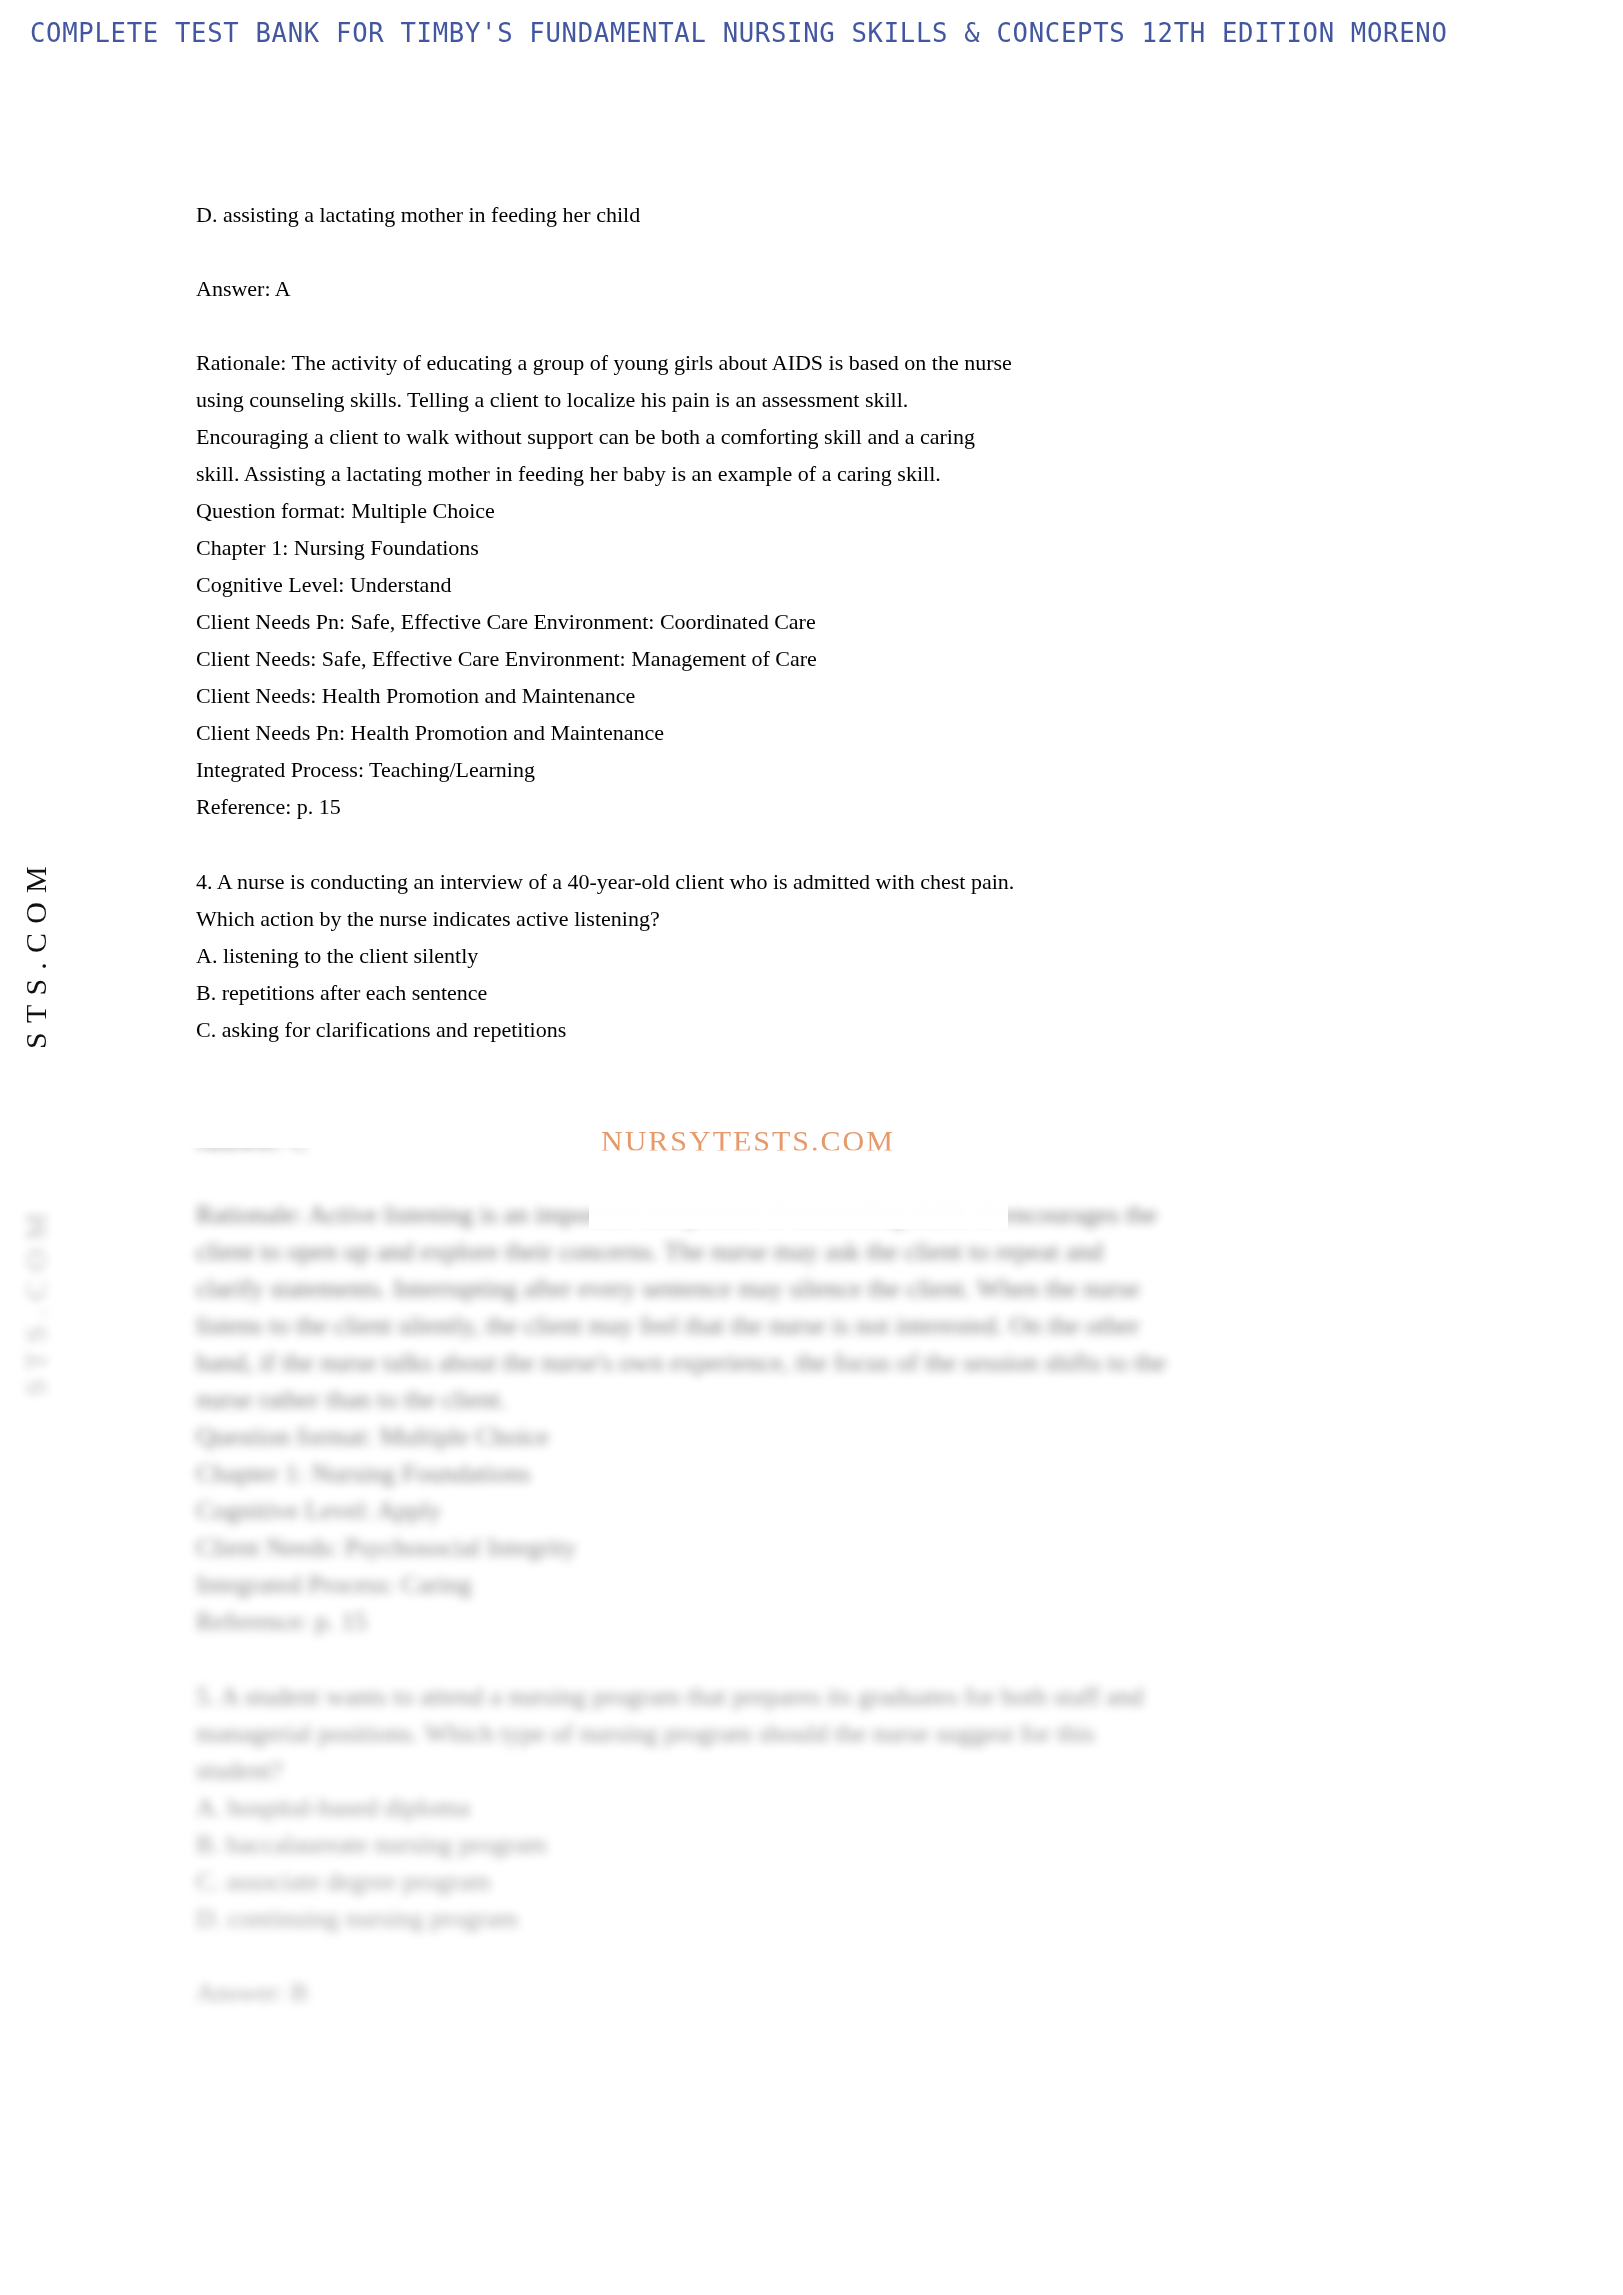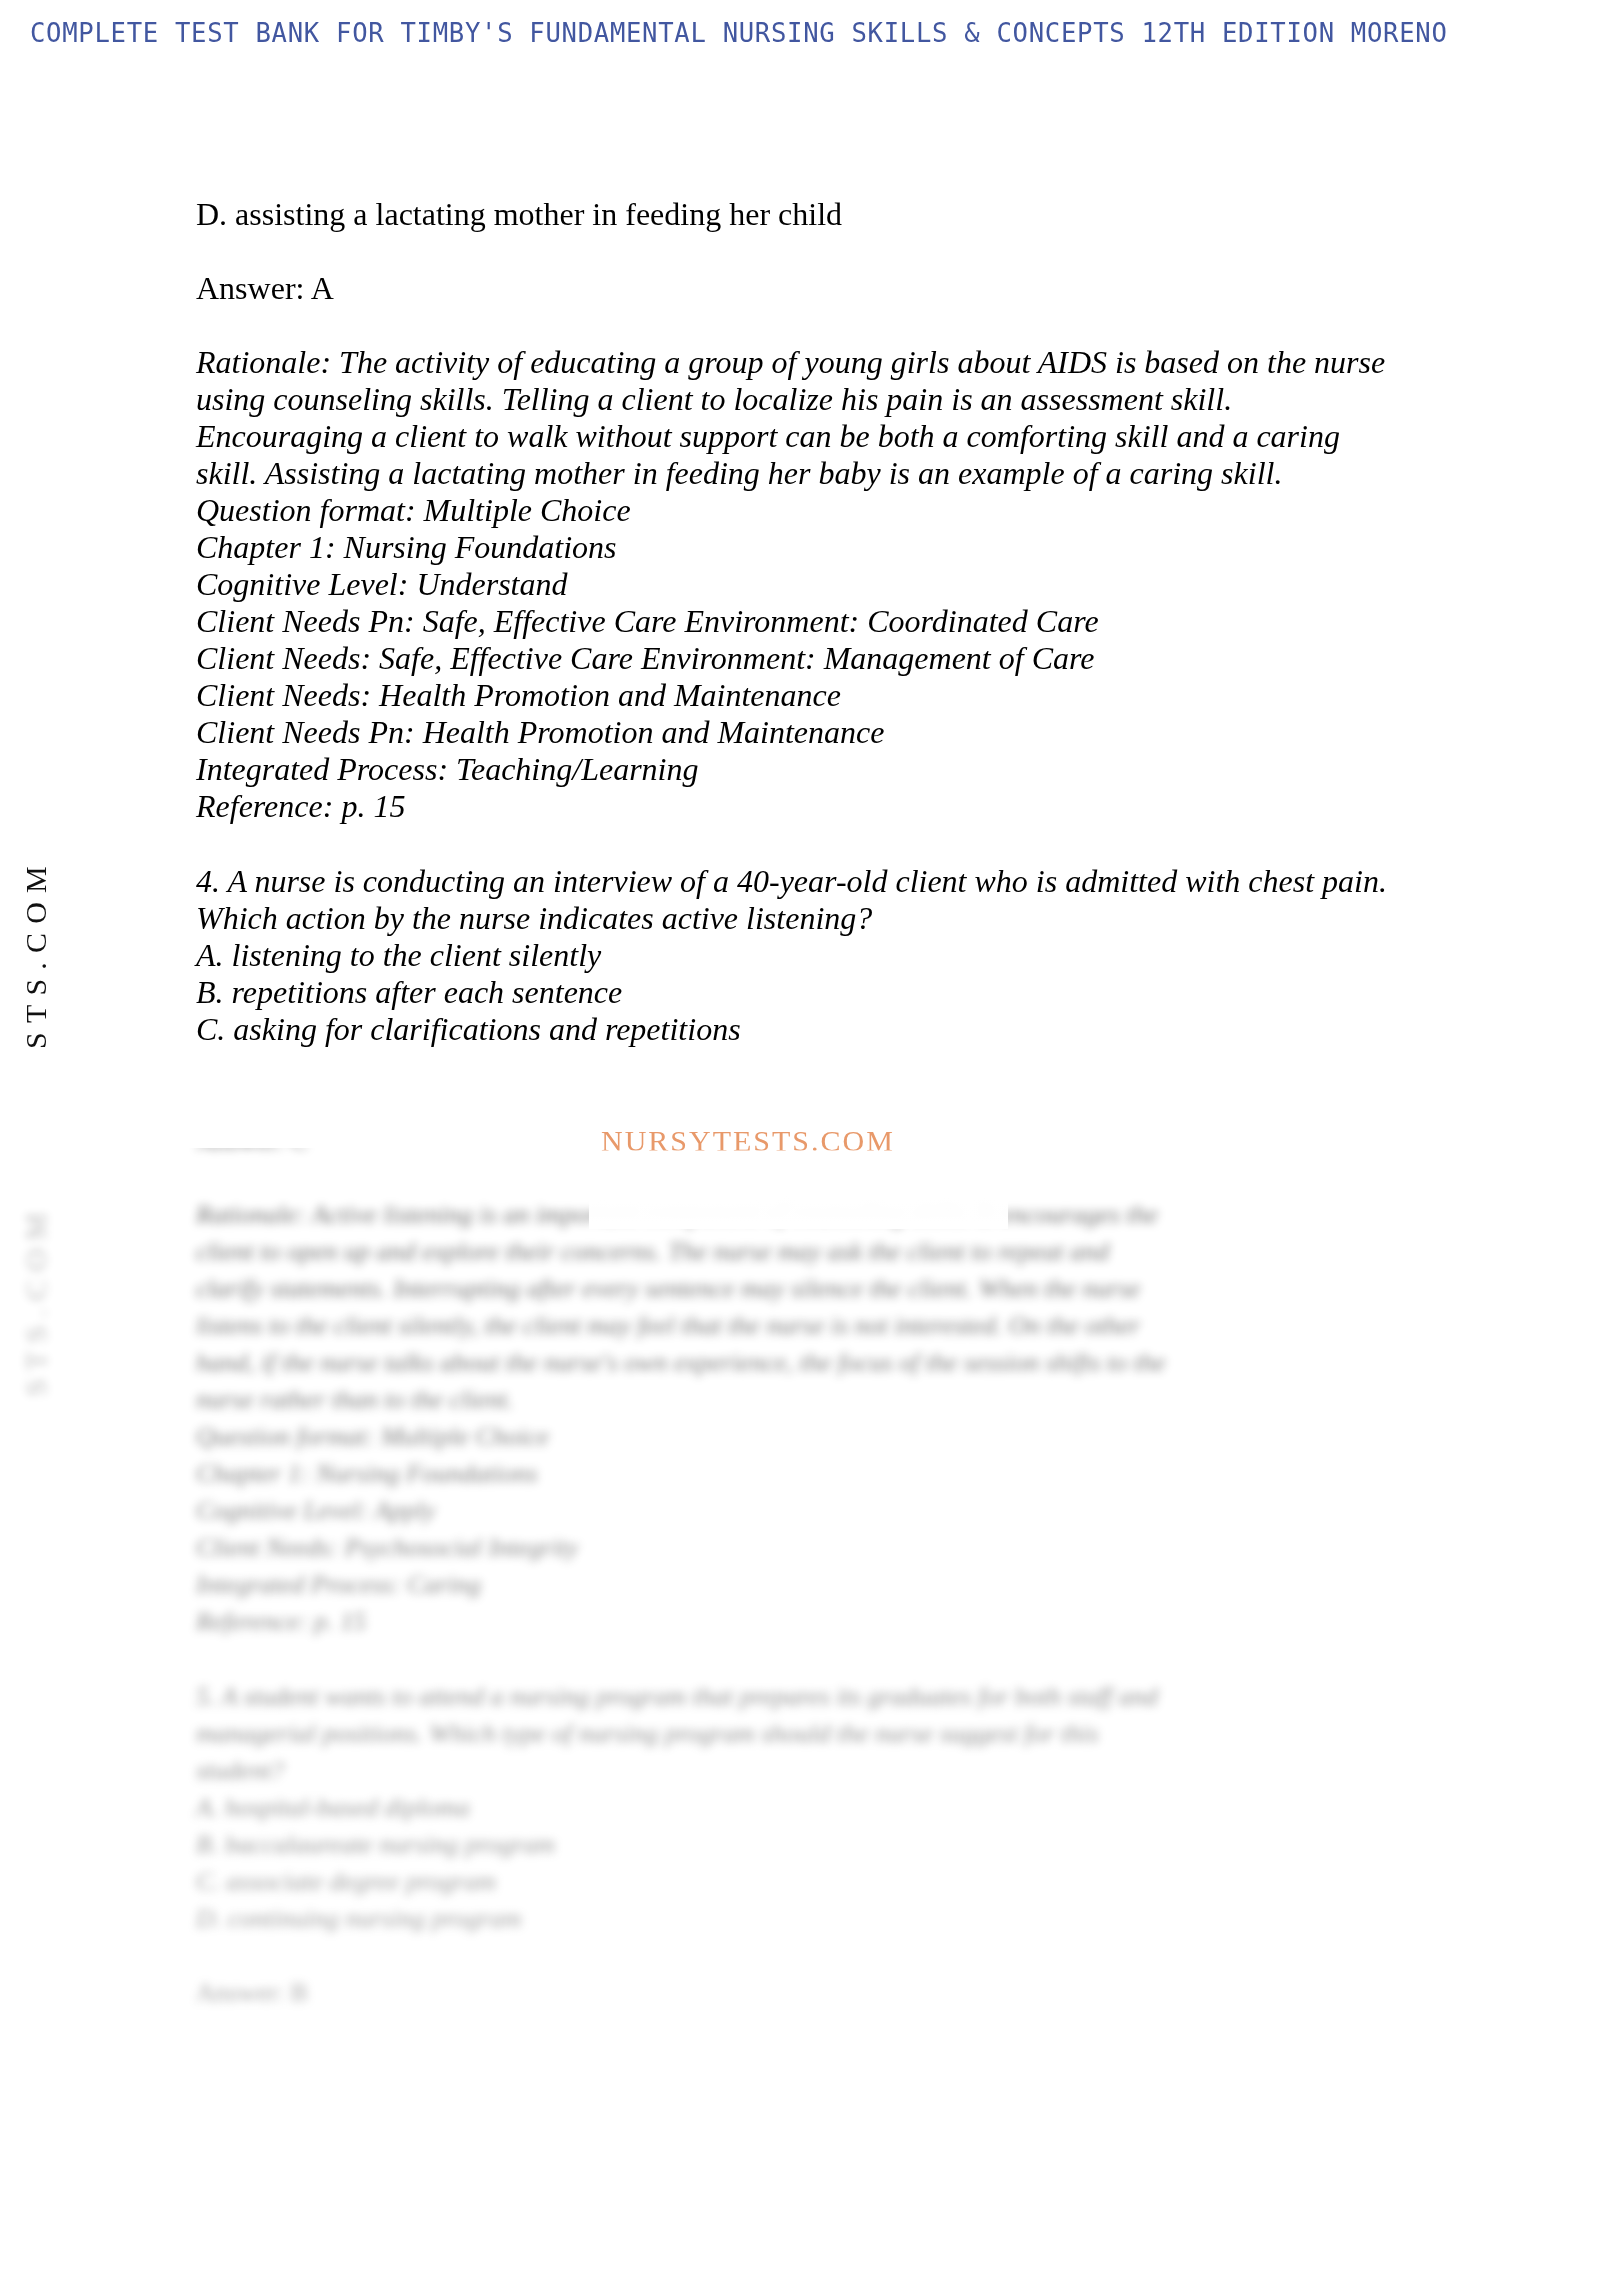--- a/index.html
+++ b/index.html
@@ -40,29 +40,29 @@
 
   
   #page-body {
     position: absolute;
     left: 196px;
     top: 196px;
     width: 1243px;
   }
 
   .para {
-    font-size: 32px;
+    font-size: 22px;
     line-height: 37px;
     margin: 0;
     text-align: left;
   }
   .gap-sm { height: 37px; }
   .gap-md { height: 38px; }
 
-  .tight-block .para { line-height: 37px; font-style: italic; }
+  .tight-block .para { line-height: 37px; }
 
   
   #blurred-region {
     position: absolute;
     left: 0;
     top: 1148px;
     width: 1623px;
     height: 1147px;
     overflow: hidden;
     pointer-events: none;

